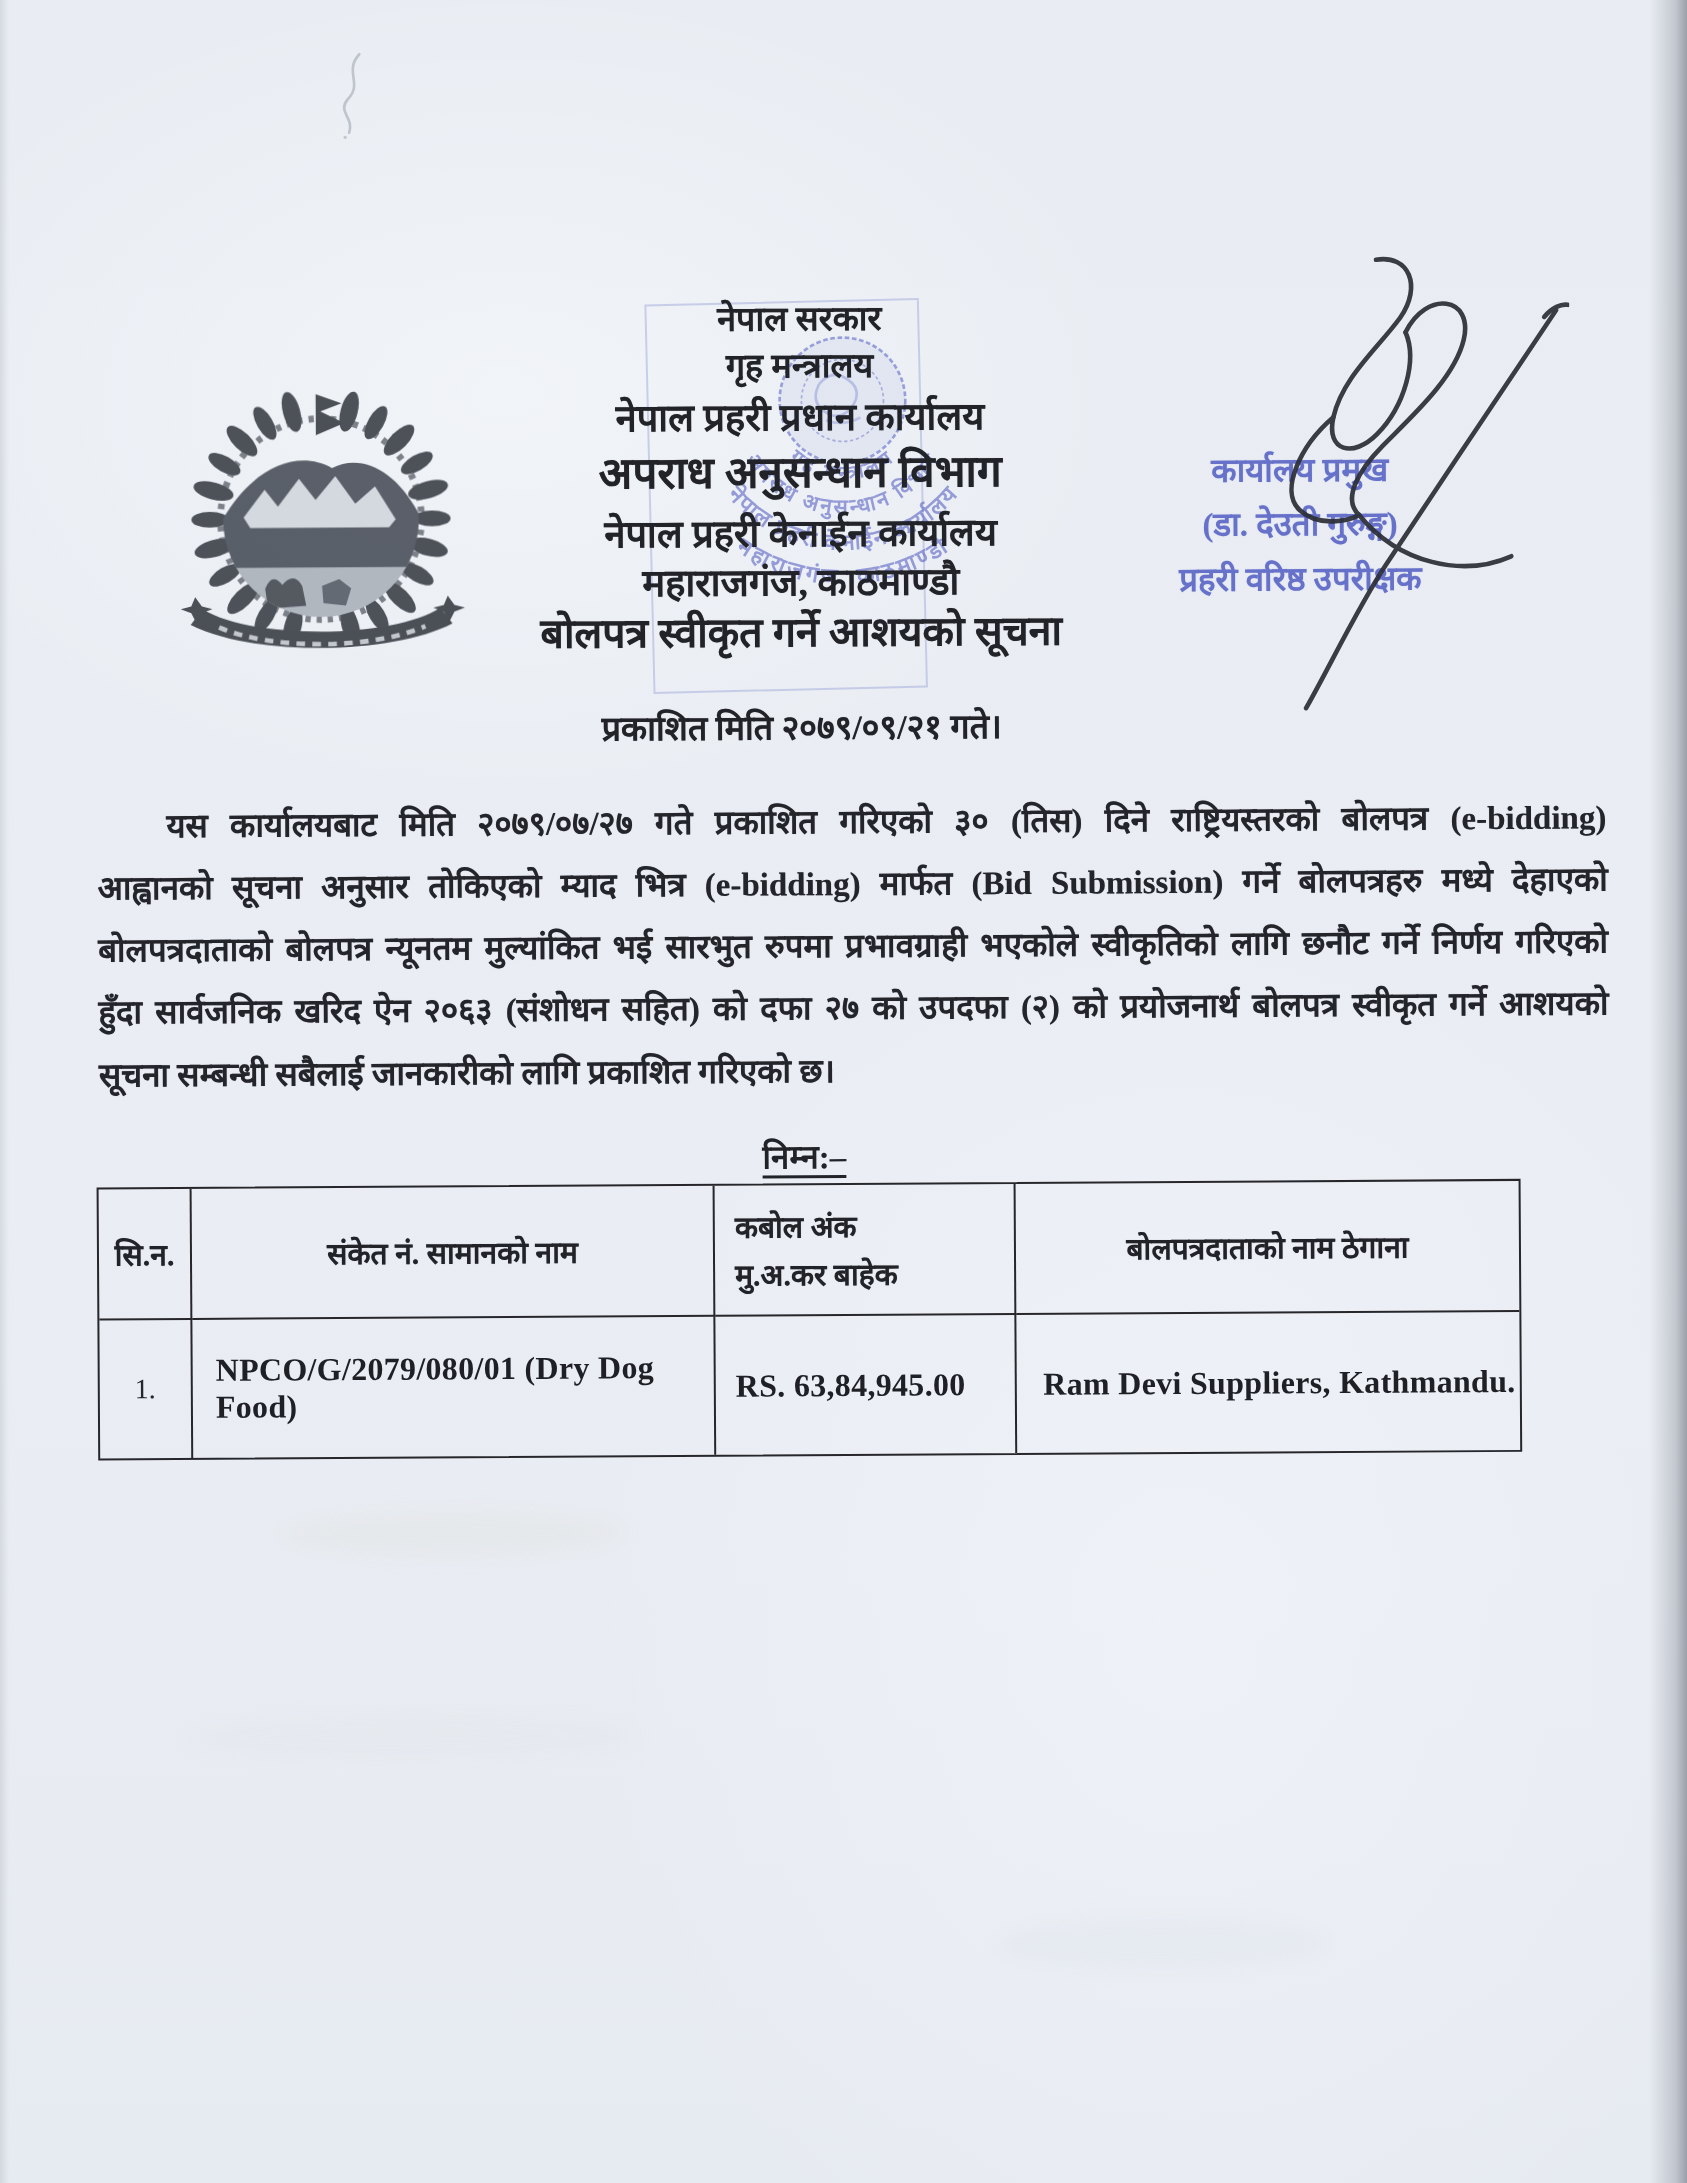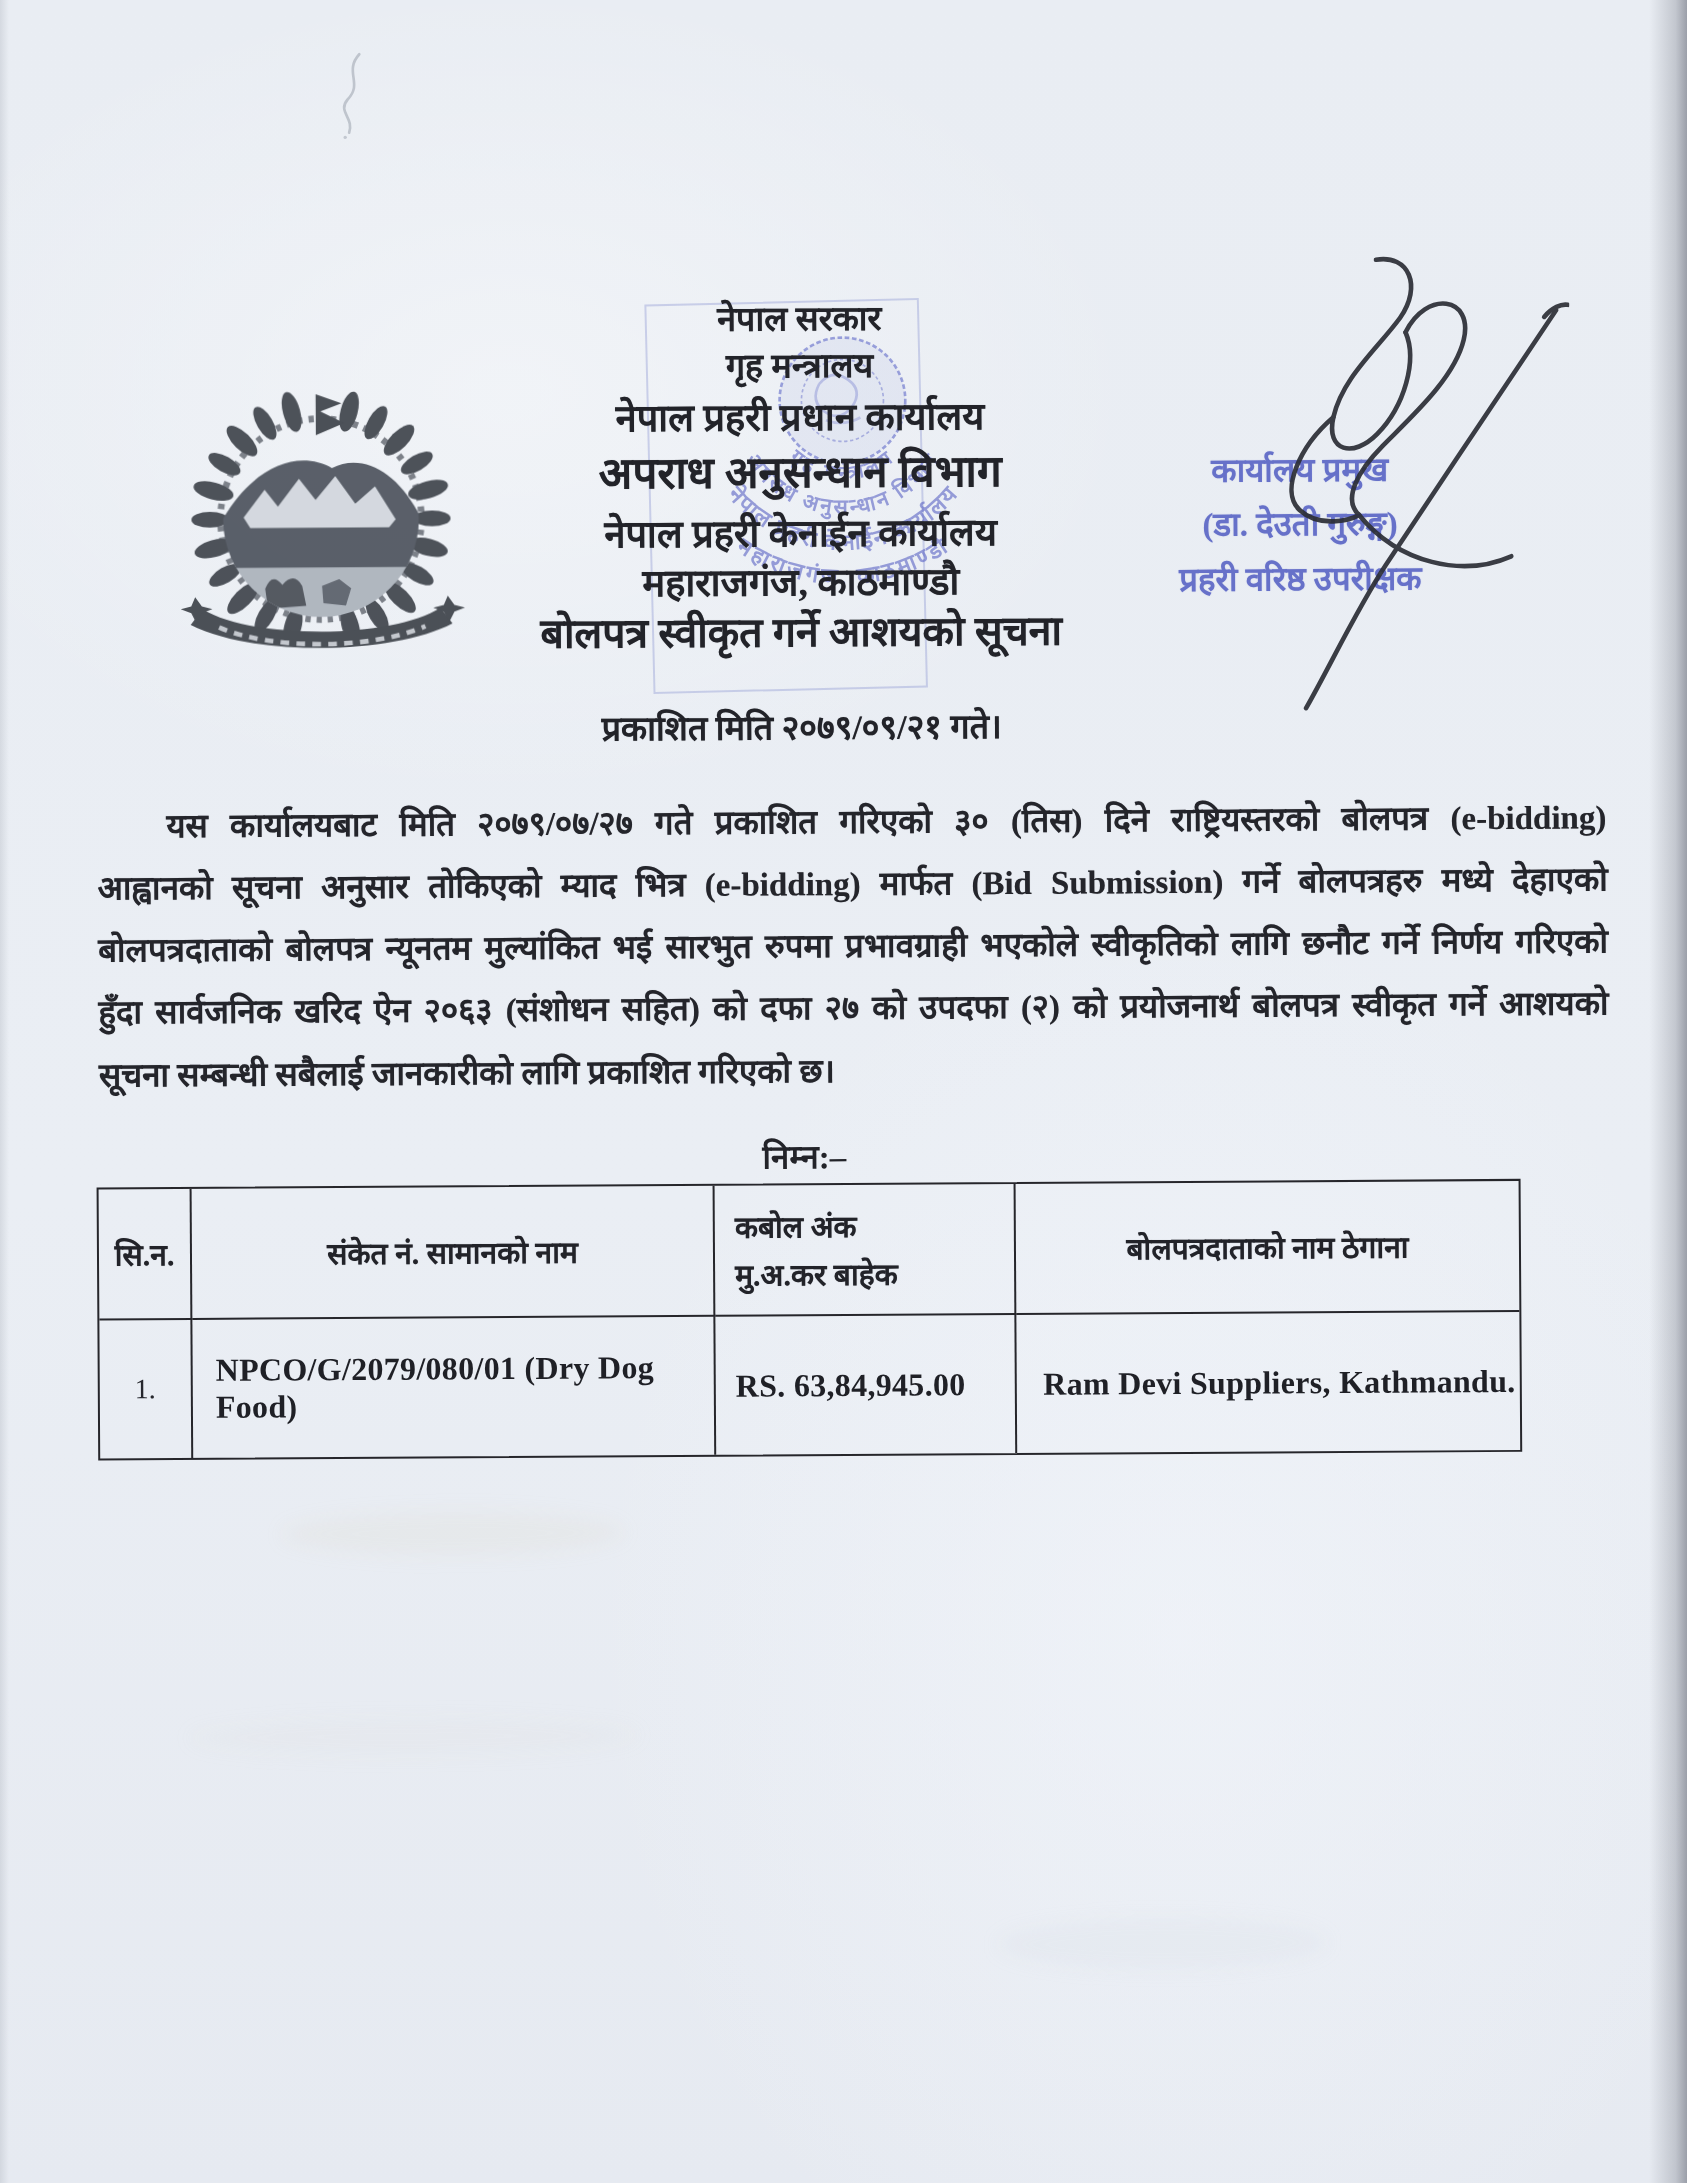--- a/index.html
+++ b/index.html
@@ -41,21 +41,21 @@
   .bodyline{
     position:absolute;left:99px;width:1510px;font-size:33px;font-weight:600;
     color:#24252b;text-shadow:0 0 0.7px rgba(25,26,34,.4);
     text-align:justify;text-align-last:justify;line-height:1.25;
   }
   .bodyline.last{text-align:left;text-align-last:left;}
   #list-heading{
     position:absolute;left:0;top:1133px;width:1608px;text-align:center;
     font-size:33px;font-weight:700;color:#222329;
   }
-  #list-heading span{text-underline-offset:6.6px;text-decoration-thickness:2.6px;}
+  #list-heading span{text-decoration:underline;text-underline-offset:6.6px;text-decoration-thickness:2.6px;}
   #notice-table{
     position:absolute;left:96px;top:1183px;
     display:grid;
     grid-template-columns:93px 523px 301px 503px;
     grid-template-rows:131px 138px;
     border:2.6px solid #26262b;
     background:transparent;
   }
   .cell{
     border-right:2px solid #26262b;border-bottom:2px solid #26262b;

